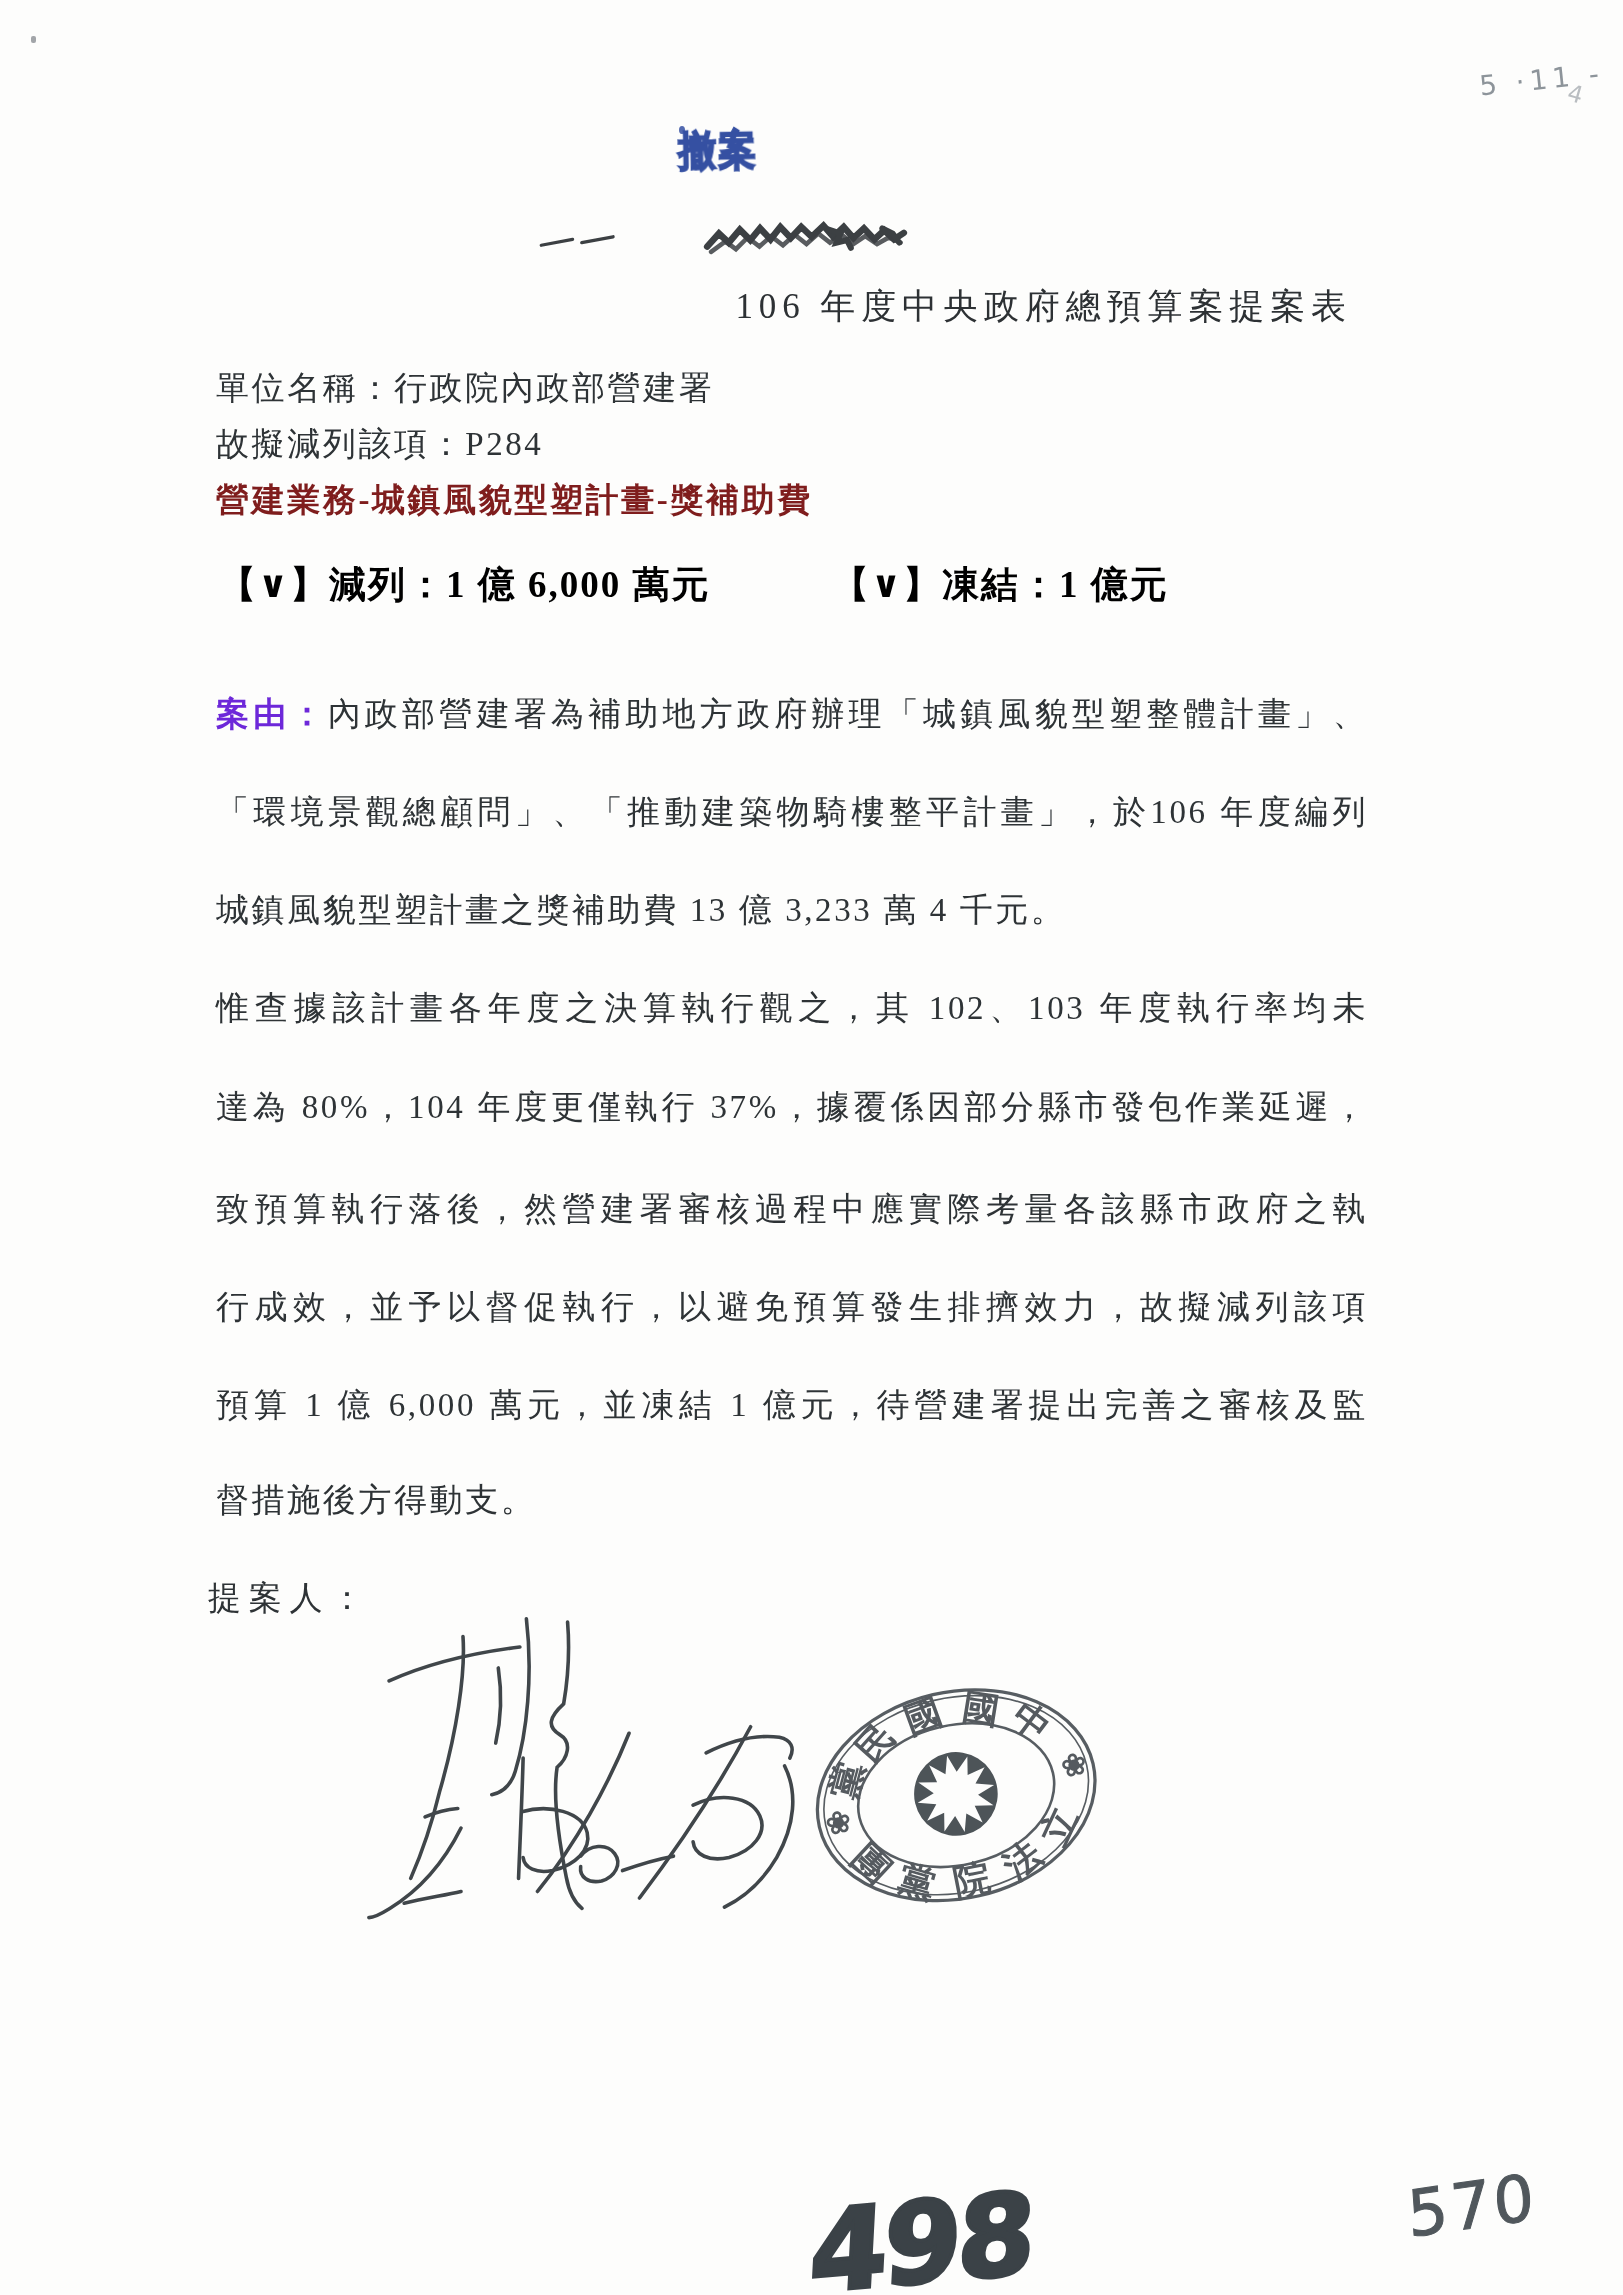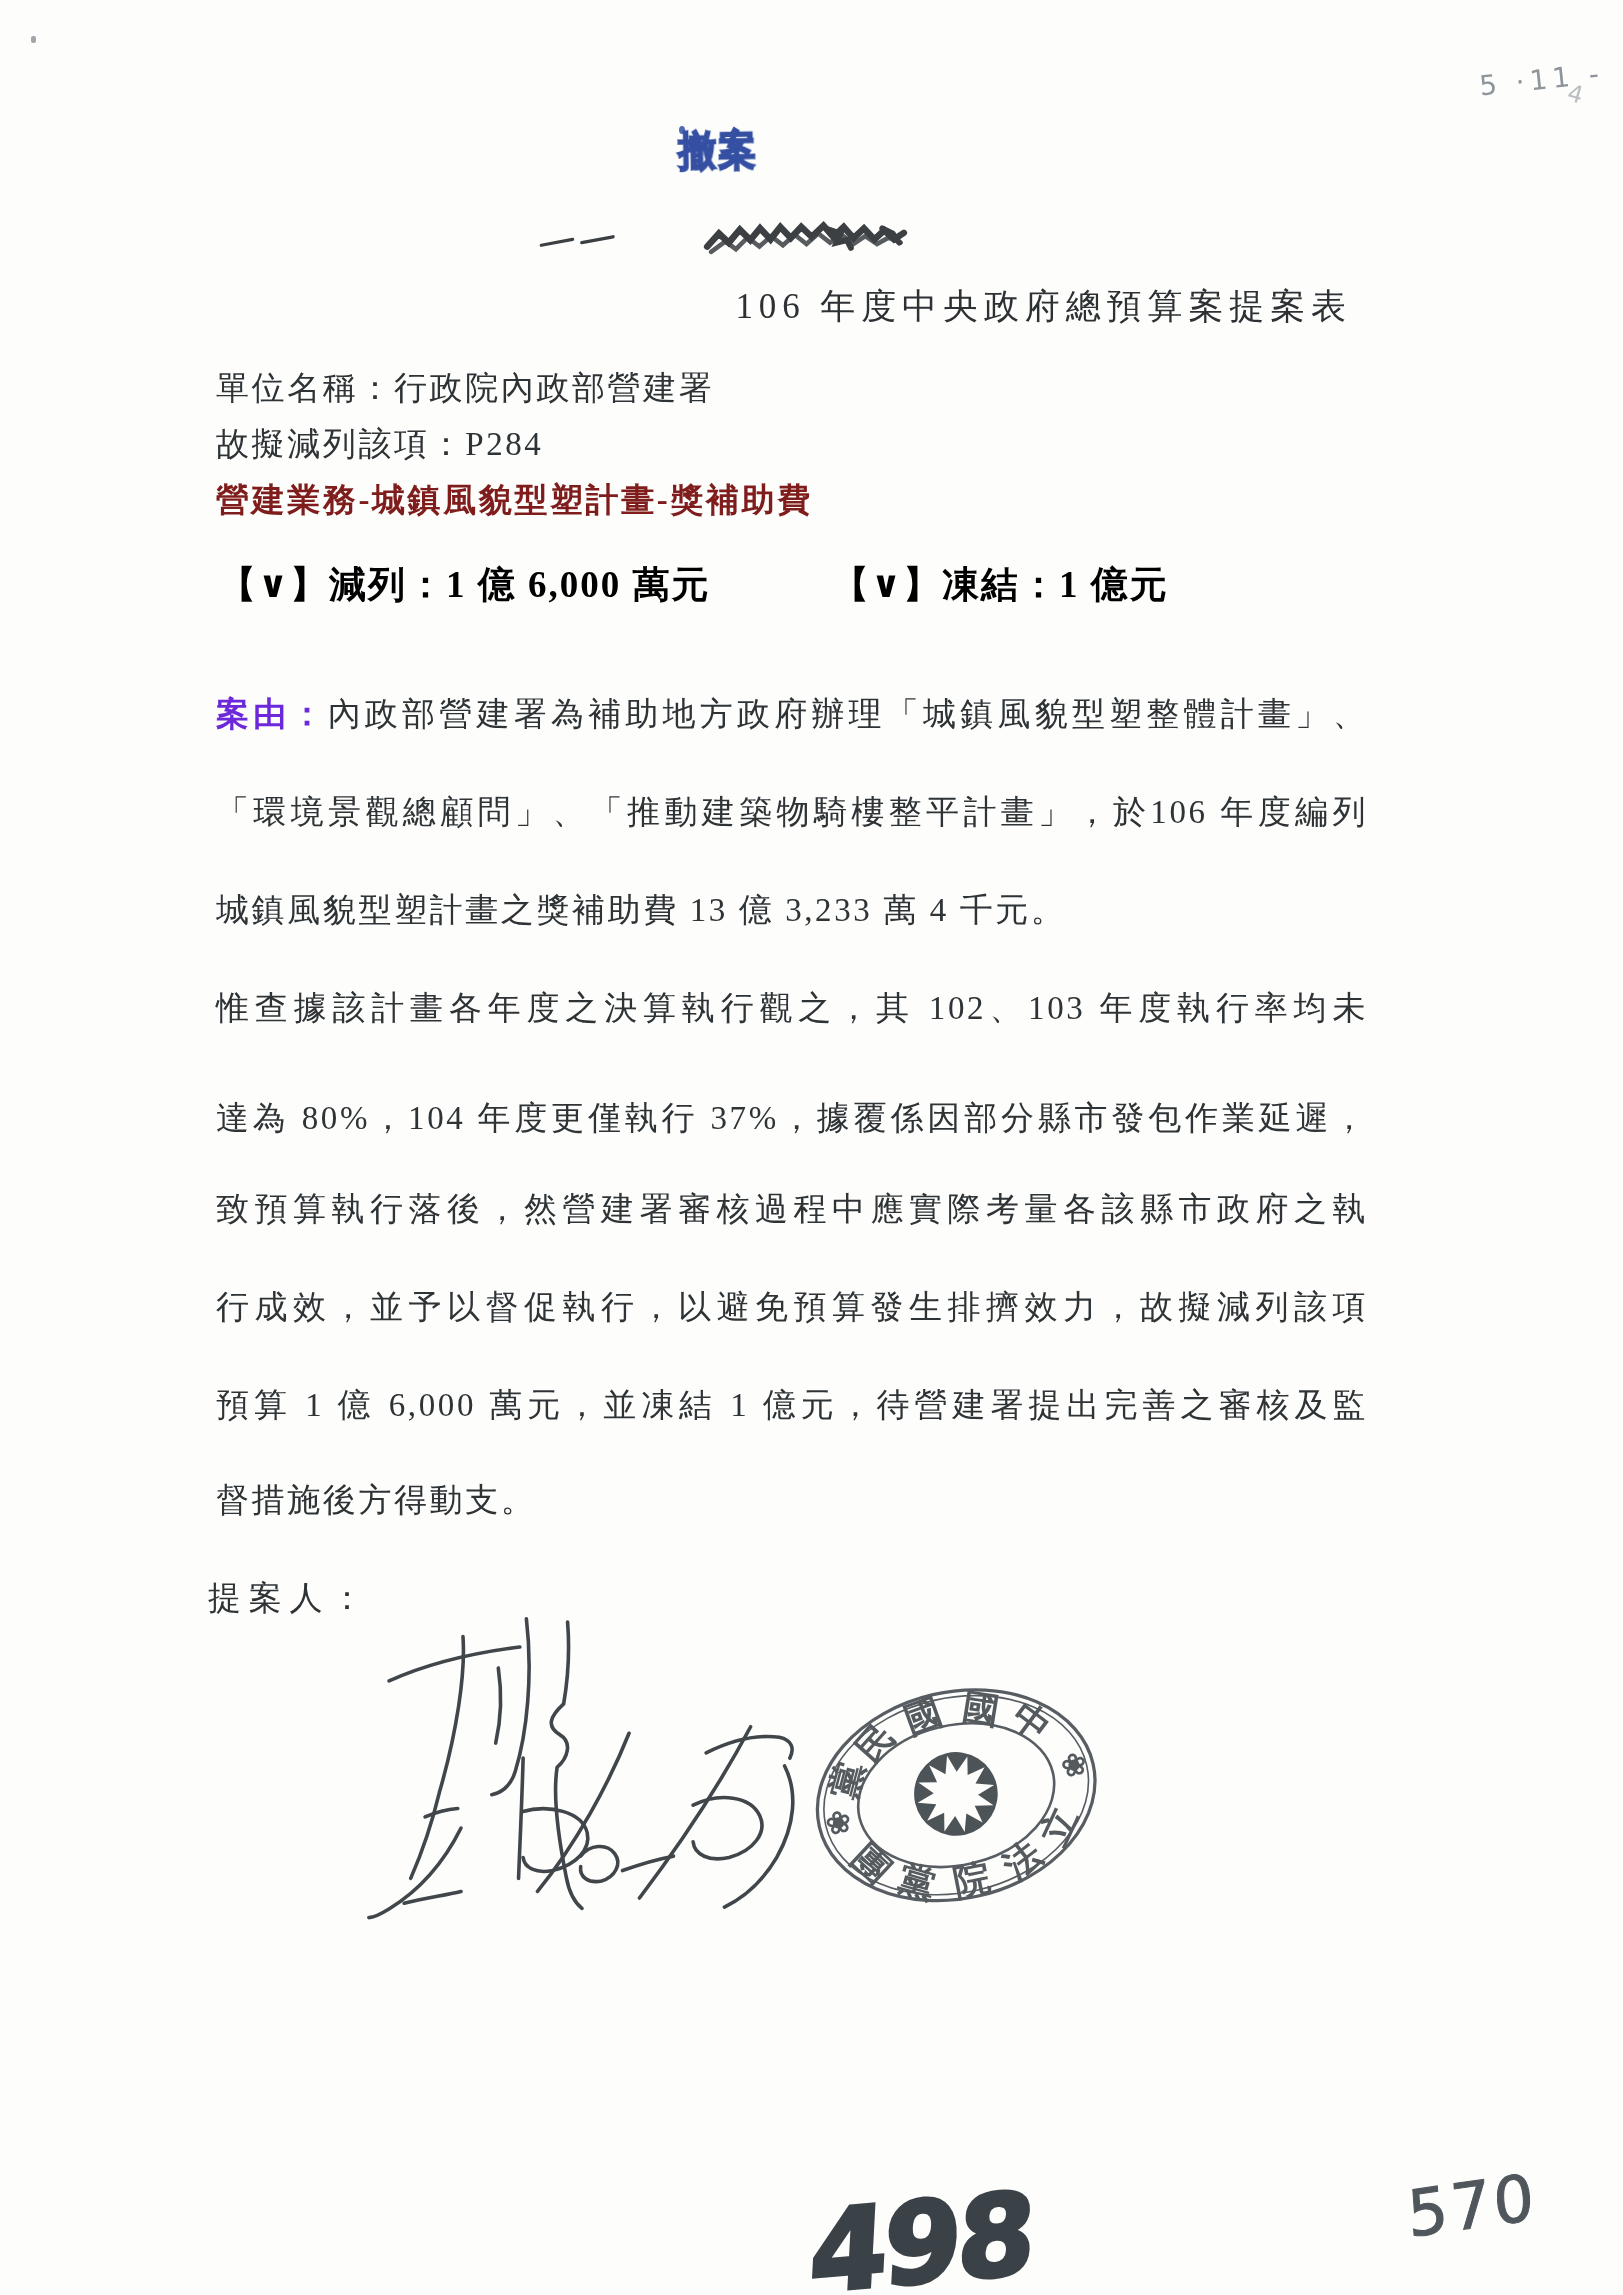--- a/index.html
+++ b/index.html
@@ -88,21 +88,21 @@
   <div class="abs infoline" style="top:426px;">故擬減列該項：P284</div>
   <div class="abs infoline bold" style="top:482px;">營建業務-城鎮風貌型塑計畫-獎補助費</div>
 
   <div class="abs decision" style="left:219px;top:560px;">【∨】減列：1 億 6,000 萬元</div>
   <div class="abs decision" style="left:832px;top:560px;">【∨】凍結：1 億元</div>
 
   <div class="abs line just" style="top:695px;"><span class="caselabel">案由：</span><span>內政部營建署為補助地方政府辦理「城鎮風貌型塑整體計畫」、</span></div>
   <div class="abs line just" style="top:793px;">「環境景觀總顧問」、「推動建築物騎樓整平計畫」，於106 年度編列</div>
   <div class="abs line" style="top:891px;">城鎮風貌型塑計畫之獎補助費 13 億 3,233 萬 4 千元。</div>
   <div class="abs line just" style="top:989px;">惟查據該計畫各年度之決算執行觀之，其 102、103 年度執行率均未</div>
-  <div class="abs line just" style="top:1088px;margin-top:11px;">達為 80%，104 年度更僅執行 37%，據覆係因部分縣市發包作業延遲，</div>
+  <div class="abs line just" style="top:1088px;">達為 80%，104 年度更僅執行 37%，據覆係因部分縣市發包作業延遲，</div>
   <div class="abs line just" style="top:1190px;">致預算執行落後，然營建署審核過程中應實際考量各該縣市政府之執</div>
   <div class="abs line just" style="top:1288px;">行成效，並予以督促執行，以避免預算發生排擠效力，故擬減列該項</div>
   <div class="abs line just" style="top:1386px;">預算 1 億 6,000 萬元，並凍結 1 億元，待營建署提出完善之審核及監</div>
   <div class="abs line" style="top:1481px;">督措施後方得動支。</div>
 
   <div class="abs proposer">提案人：</div>
 
   <svg class="abs" style="left:327px;top:1596px;" width="523" height="353" viewBox="0 0 800 540">
     <g stroke="#40464a" stroke-width="5.5" fill="none" stroke-linecap="round">
       <path d="M95,130 C150,105 215,88 295,78"></path>

